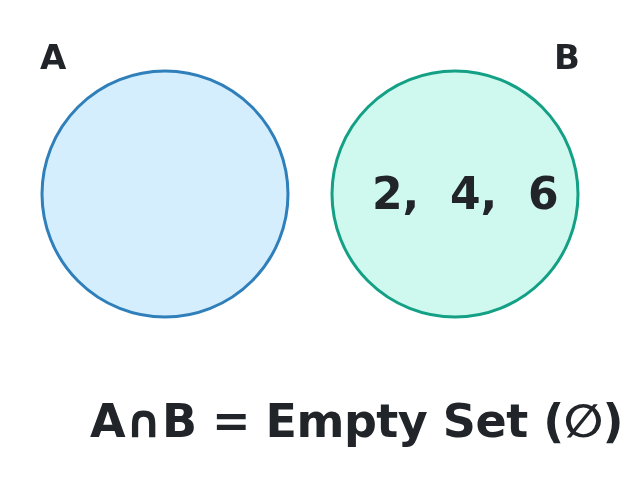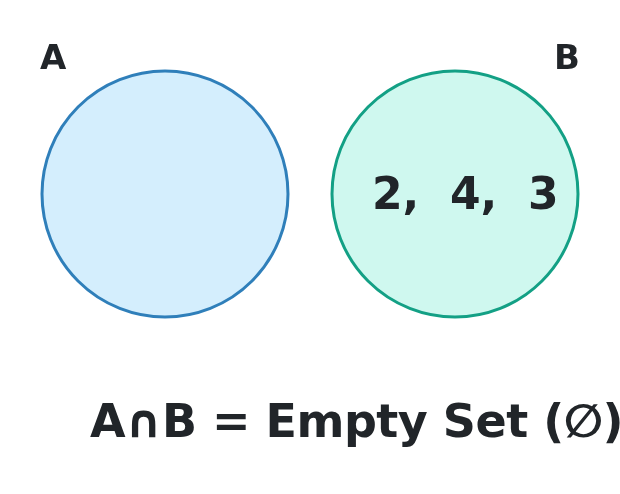--- a/index.html
+++ b/index.html
@@ -14,15 +14,15 @@
 <body>
 
 <svg width="620" height="494">
   <circle cx="165" cy="194" r="123" fill="#d4eefd" stroke="#2f7fba" stroke-width="3"></circle>
   <circle cx="455" cy="194" r="123" fill="#cff8ef" stroke="#13a085" stroke-width="3"></circle>
 </svg>
 
 <div class="label" style="left:40px; top:40px;">A</div>
 <div class="label" style="left:554px; top:40px;">B</div>
 
-<div class="elements" style="left:372px; top:172px;">2,  4,  3</div>
+<div class="elements" style="left:372px; top:172px;">2,  4,  6</div>
 
 <div class="caption" style="left:90px; top:398px;">A∩B = Empty Set (∅)</div>
 
 </body></html>

